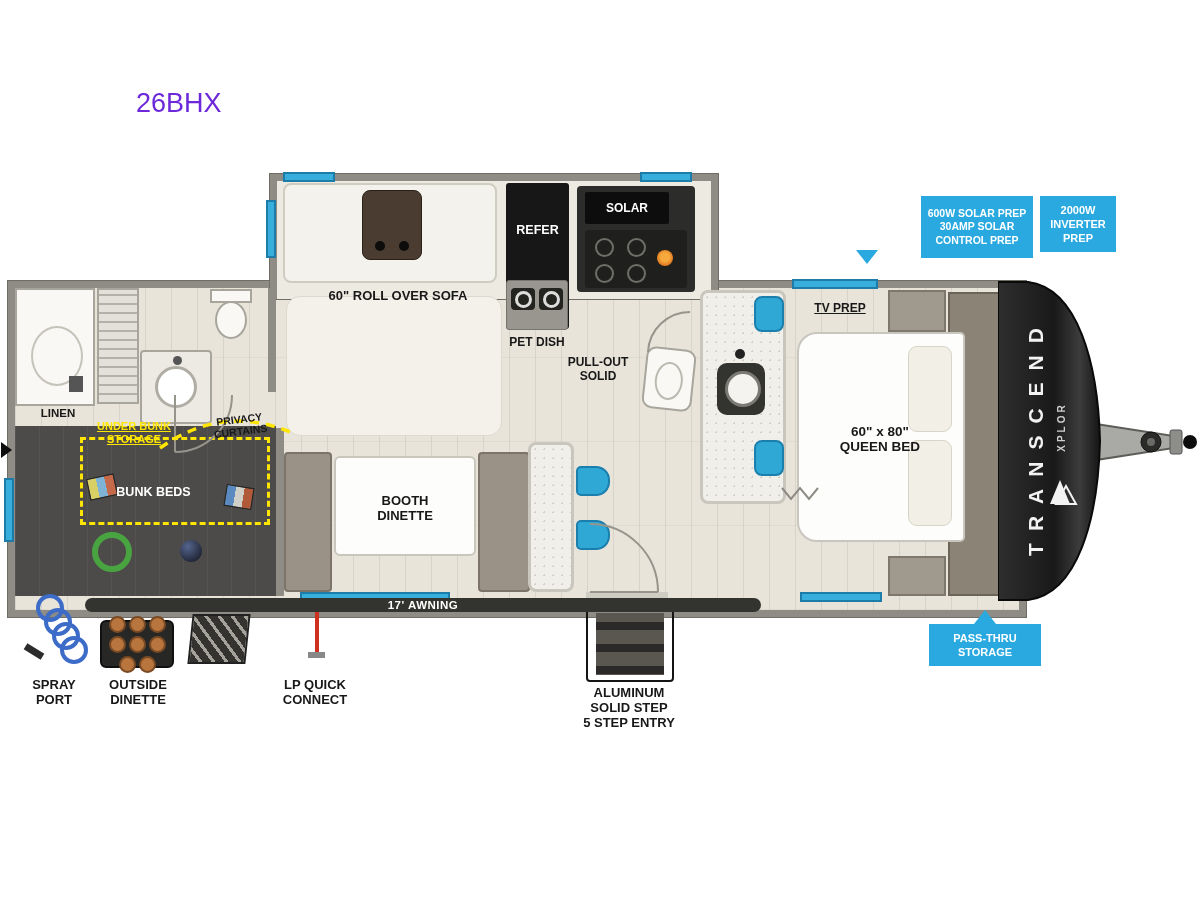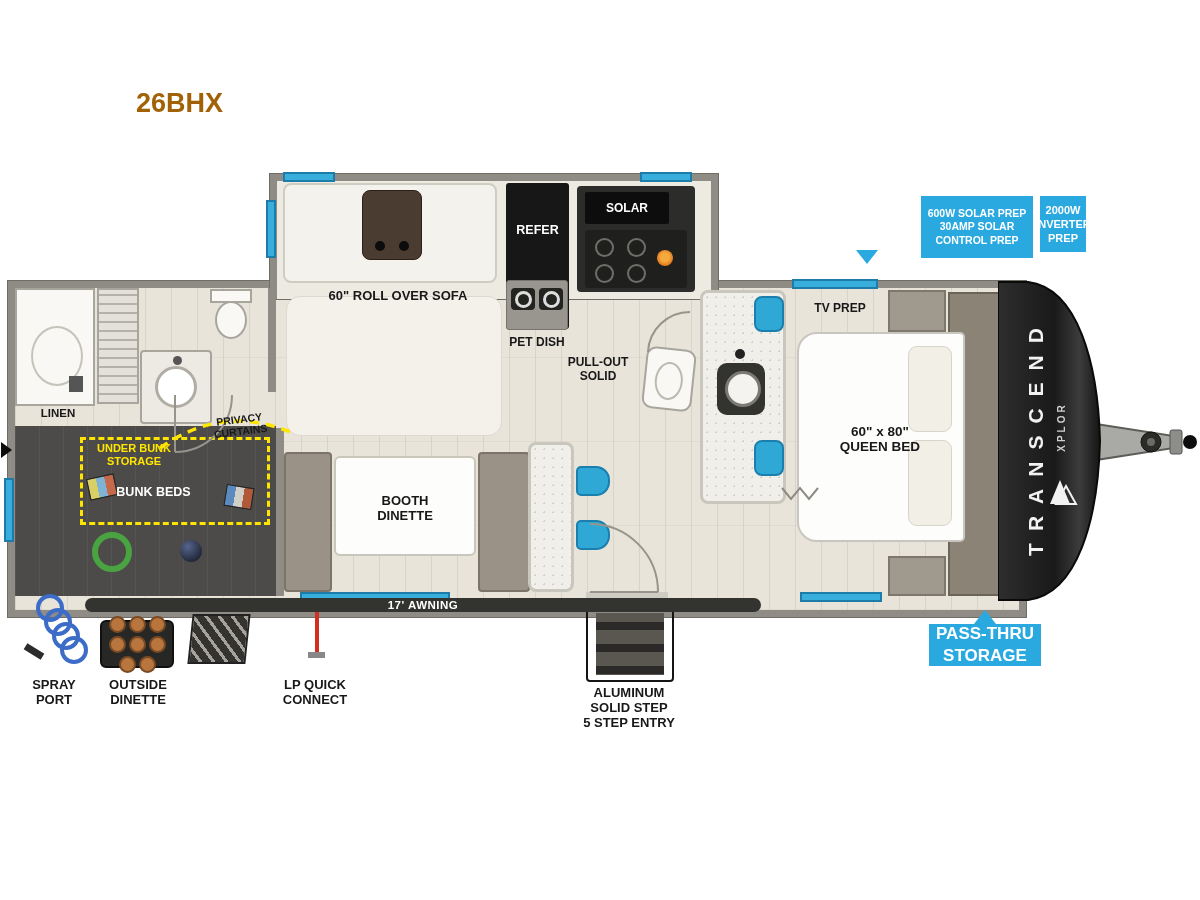--- a/index.html
+++ b/index.html
@@ -2,21 +2,21 @@
 <html><head>
 <meta charset="utf-8">
 <style>
   html,body{margin:0;padding:0;background:#fff;}
   .page{position:relative;width:1200px;height:900px;background:#fff;overflow:hidden;
         font-family:"Liberation Sans",sans-serif;}
   .abs{position:absolute;box-sizing:border-box;}
   [data-bind]{white-space:pre-line;}
   .lbl{position:absolute;box-sizing:border-box;font-weight:bold;color:#181818;
        text-align:center;line-height:1.14;z-index:6;}
-  .title{position:absolute;left:136px;top:88px;font-size:27px;font-weight:700;color:#a16207;}
+  .title{position:absolute;left:136px;top:88px;font-size:27px;font-weight:400;color:#6d28d9;}
   .body-main{position:absolute;left:8px;top:281px;width:1004px;height:322px;
     border:7px solid #8e8c84;box-shadow:0 0 0 1px #6f6d66;z-index:1;
     background-color:#e8e4da;
     background-image:repeating-linear-gradient(90deg,rgba(120,110,95,.14) 0 1px,transparent 1px 26px),
                      repeating-linear-gradient(0deg,rgba(120,110,95,.08) 0 1px,transparent 1px 84px);}
   .slide{position:absolute;left:270px;top:174px;width:434px;height:118px;
     border:7px solid #8e8c84;border-bottom:none;box-shadow:0 0 0 1px #6f6d66;
     background:#edeae2;z-index:1;}
   .wall{background:#8e8c84;z-index:3;}
   .window{background:#38aedd;border:2px solid #1e7ca8;z-index:4;}
@@ -214,45 +214,45 @@
     <polygon points="52,226 62,202 72,226" fill="#f2f2f2"></polygon>
     <polygon points="58,226 68,208 78,226" fill="none" stroke="#f2f2f2" stroke-width="2"></polygon>
   </svg>
   <div class="brand-main" data-bind="brand.name">TRANSCEND</div>
   <div class="brand-sub" data-bind="brand.series">XPLOR</div>
 
   <div class="lbl" style="left:298px;top:289px;width:200px;font-size:13px;" data-bind="interior.sofa">60" ROLL OVER SOFA</div>
   <div class="lbl" style="left:492px;top:336px;width:90px;font-size:12px;" data-bind="interior.pet_dish">PET DISH</div>
   <div class="lbl" style="left:552px;top:356px;width:92px;font-size:12px;" data-bind="interior.pull_out_trash">PULL-OUT
 SOLID</div>
-  <div class="lbl" style="left:793px;top:302px;width:94px;font-size:12px;" data-bind="interior.tv_prep">TV PREP</div>
+  <div class="lbl" style="left:793px;top:302px;width:94px;font-size:12px;text-decoration:underline;" data-bind="interior.tv_prep">TV PREP</div>
   <div class="lbl" style="left:800px;top:424px;width:160px;font-size:13.5px;" data-bind="interior.queen_bed">60" x 80"
 QUEEN BED</div>
   <div class="lbl" style="left:355px;top:494px;width:100px;font-size:13px;" data-bind="interior.booth_dinette">BOOTH
 DINETTE</div>
   <div class="lbl" style="left:20px;top:407px;width:76px;font-size:11.5px;" data-bind="interior.linen">LINEN</div>
   <div class="lbl" style="left:194px;top:414px;width:92px;font-size:10.5px;transform:rotate(-7deg);" data-bind="interior.privacy_curtains">PRIVACY
 CURTAINS</div>
-  <div class="lbl" style="left:84px;top:442px;width:100px;font-size:11px;color:#ffe600;" data-bind="interior.under_bunk_storage">UNDER BUNK
+  <div class="lbl" style="left:84px;top:420px;width:100px;font-size:11px;color:#ffe600;text-decoration:underline;" data-bind="interior.under_bunk_storage">UNDER BUNK
 STORAGE</div>
   <div class="lbl" style="left:106px;top:485px;width:95px;font-size:12.5px;color:#fff;" data-bind="interior.bunk_beds">BUNK BEDS</div>
 
   <div class="awning-bar">
     <span data-bind="exterior.awning">17' AWNING</span>
   </div>
 
   <div class="ptr" style="left:856px;top:250px;border-left:11px solid transparent;border-right:11px solid transparent;border-top:14px solid #29a9e0;"></div>
   <div class="badge" style="left:921px;top:196px;width:112px;height:62px;font-size:10.5px;" data-bind="badges.solar_prep">600W SOLAR PREP
 30AMP SOLAR
 CONTROL PREP</div>
-  <div class="badge" style="left:1040px;top:196px;width:46px;height:56px;font-size:11px;" data-bind="badges.inverter_prep">2000W
+  <div class="badge" style="left:1040px;top:196px;width:76px;height:56px;font-size:11px;" data-bind="badges.inverter_prep">2000W
 INVERTER
 PREP</div>
   <div class="ptr" style="left:974px;top:610px;border-left:11px solid transparent;border-right:11px solid transparent;border-bottom:14px solid #29a9e0;"></div>
-  <div class="badge" style="left:929px;top:624px;width:112px;height:42px;font-size:17px;" data-bind="badges.pass_thru">PASS-THRU
+  <div class="badge" style="left:929px;top:624px;width:112px;height:42px;font-size:11px;" data-bind="badges.pass_thru">PASS-THRU
 STORAGE</div>
 
   <div class="abs" style="left:28px;top:594px;width:60px;height:70px;z-index:2;">
     <span class="coil-ring" style="left:8px;top:0;"></span>
     <span class="coil-ring" style="left:16px;top:14px;"></span>
     <span class="coil-ring" style="left:24px;top:28px;"></span>
     <span class="coil-ring" style="left:32px;top:42px;"></span>
     <span class="abs" style="left:-4px;top:54px;width:20px;height:7px;background:#2c2c2c;transform:rotate(32deg);"></span>
   </div>
   <div class="abs ok-box" style="left:100px;top:620px;width:74px;height:48px;z-index:2;">

